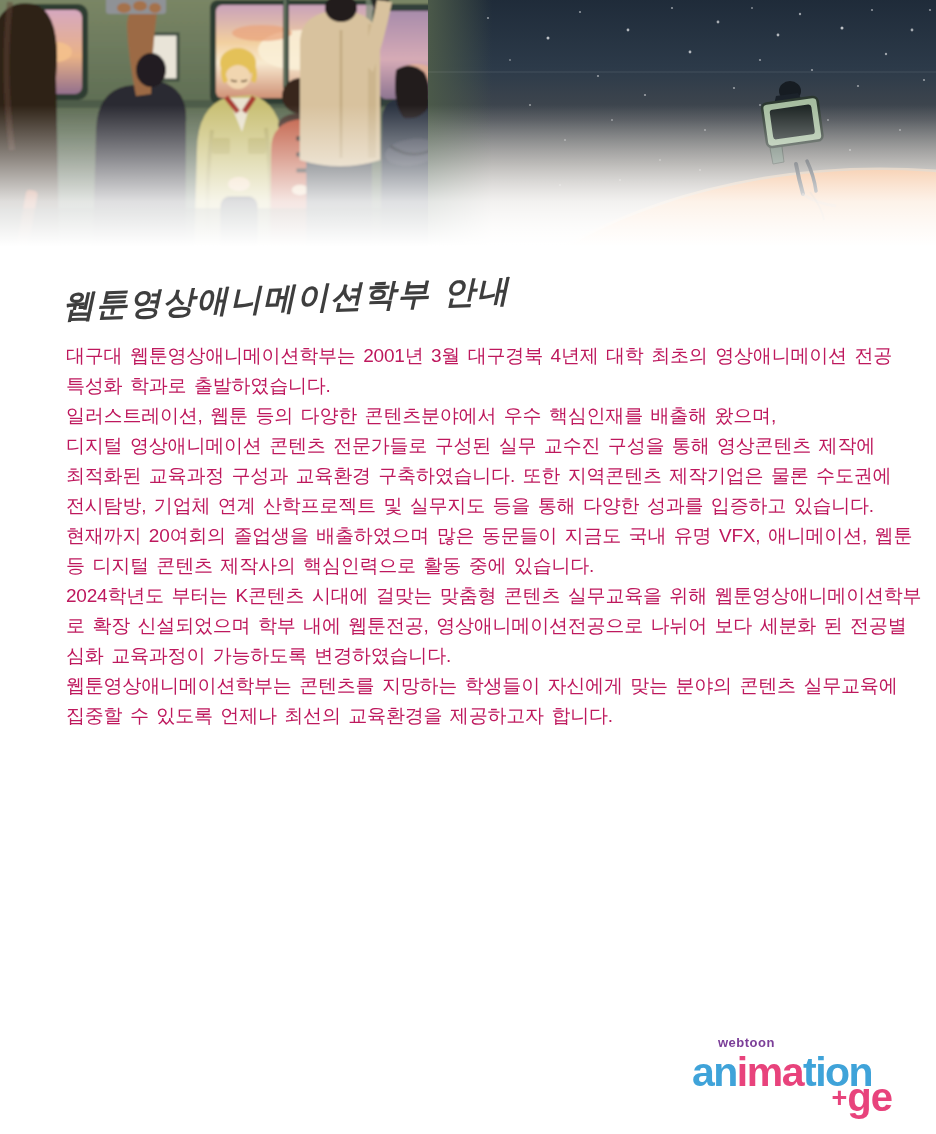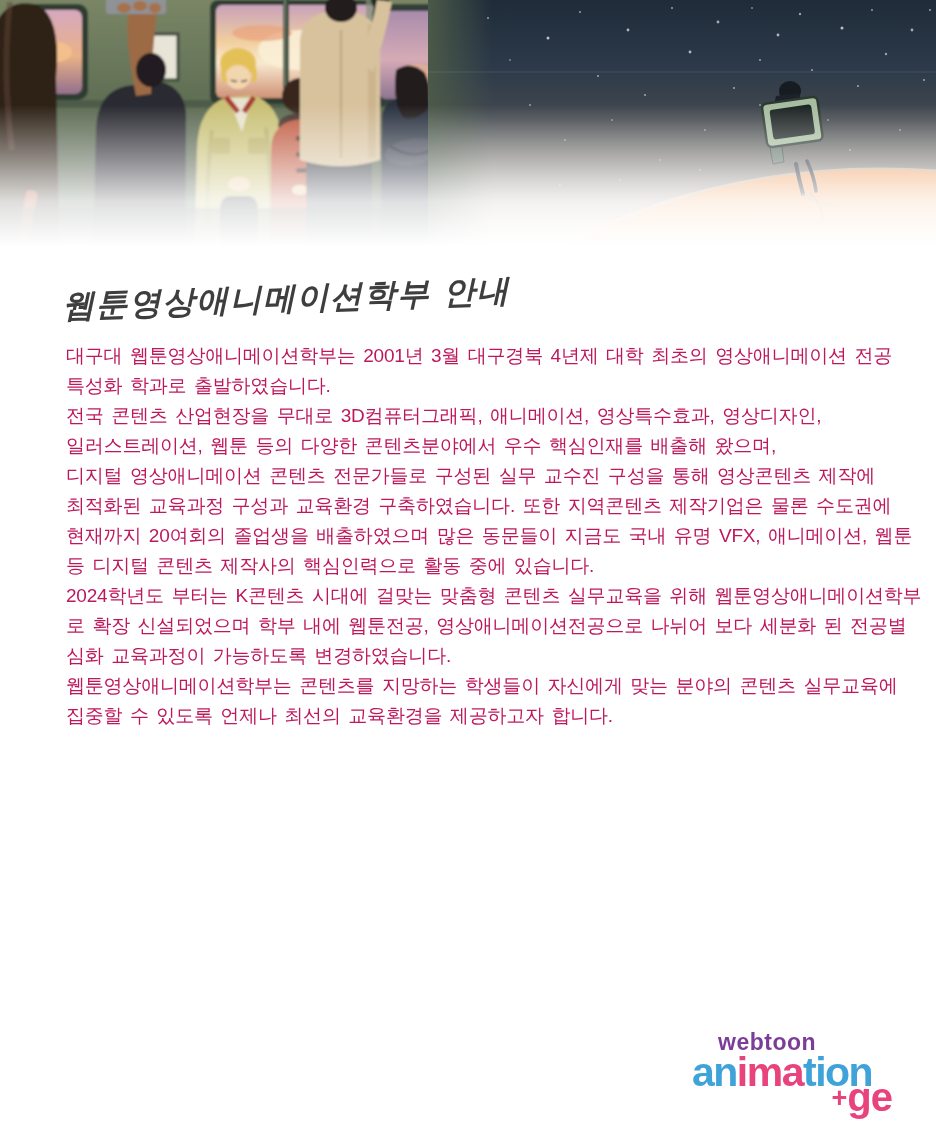--- a/index.html
+++ b/index.html
@@ -25,21 +25,21 @@
 
   
   .intro{position:absolute;left:66px;top:341px;width:820px;
     font-size:19px;line-height:30px;color:#be185d;
     letter-spacing:-0.2px;word-spacing:2.5px;}
   .intro-line{height:30px;white-space:nowrap;}
   .intro-line:nth-child(12){margin-top:0;}
 
   
   .logo{position:absolute;left:692px;top:1033px;width:200px;}
-  .logo-webtoon{font-weight:700;font-size:23px;line-height:19px;letter-spacing:.5px;margin-left:26px;}
+  .logo-webtoon{font-weight:700;font-size:13px;line-height:19px;letter-spacing:.5px;margin-left:26px;}
   .logo-animation{font-weight:700;font-size:41px;line-height:40px;letter-spacing:-1.5px;}
   .logo-plusge{font-weight:700;font-size:40px;line-height:36px;letter-spacing:-1px;
     margin:-13px 0 0 62px;mix-blend-mode:multiply;text-align:right;}
   .logo-plusge .plus{font-size:27px;vertical-align:4px;margin-right:1px;}
 </style>
 </head>
 <body>
 
 <div class="page">
 
@@ -238,24 +238,24 @@
       </g>
     </svg>
     <div class="hero-fade"></div>
   </div>
 
   <h1 class="page-title">웹툰영상애니메이션학부 안내</h1>
 
   <div class="intro">
     <div class="intro-line">대구대 웹툰영상애니메이션학부는 2001년 3월 대구경북 4년제 대학 최초의 영상애니메이션 전공</div>
     <div class="intro-line">특성화 학과로 출발하였습니다.</div>
-    <div class="intro-line">전국 콘텐츠 산업현장을 무대로 3D컴퓨터그래픽, 애니메이션, 영상특수효과, 영상디자인,</div>
     <div class="intro-line">일러스트레이션, 웹툰 등의 다양한 콘텐츠분야에서 우수 핵심인재를 배출해 왔으며,</div>
     <div class="intro-line">디지털 영상애니메이션 콘텐츠 전문가들로 구성된 실무 교수진 구성을 통해 영상콘텐츠 제작에</div>
     <div class="intro-line">최적화된 교육과정 구성과 교육환경 구축하였습니다. 또한 지역콘텐츠 제작기업은 물론 수도권에</div>
+    <div class="intro-line">전시탐방, 기업체 연계 산학프로젝트 및 실무지도 등을 통해 다양한 성과를 입증하고 있습니다.</div>
     <div class="intro-line">현재까지 20여회의 졸업생을 배출하였으며 많은 동문들이 지금도 국내 유명 VFX, 애니메이션, 웹툰</div>
     <div class="intro-line">등 디지털 콘텐츠 제작사의 핵심인력으로 활동 중에 있습니다.</div>
     <div class="intro-line">2024학년도 부터는 K콘텐츠 시대에 걸맞는 맞춤형 콘텐츠 실무교육을 위해 웹툰영상애니메이션학부</div>
     <div class="intro-line">로 확장 신설되었으며 학부 내에 웹툰전공, 영상애니메이션전공으로 나뉘어 보다 세분화 된 전공별</div>
     <div class="intro-line">심화 교육과정이 가능하도록 변경하였습니다.</div>
     <div class="intro-line">웹툰영상애니메이션학부는 콘텐츠를 지망하는 학생들이 자신에게 맞는 분야의 콘텐츠 실무교육에</div>
     <div class="intro-line">집중할 수 있도록 언제나 최선의 교육환경을 제공하고자 합니다.</div>
   </div>
 
   <div class="logo">

